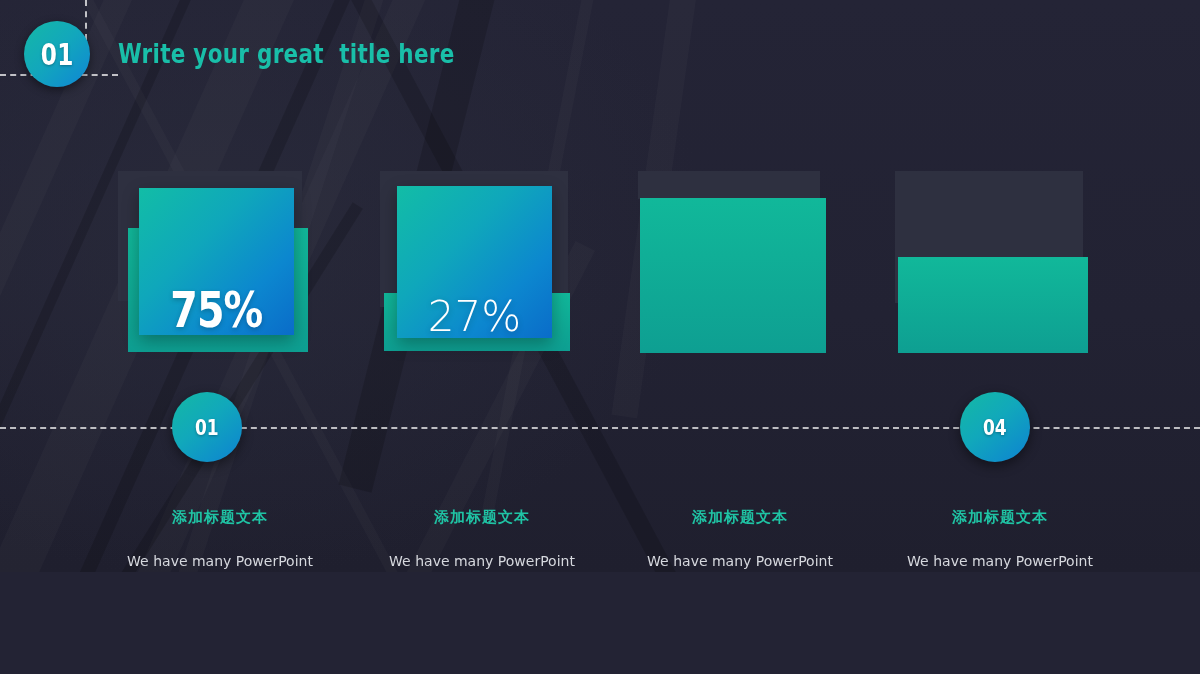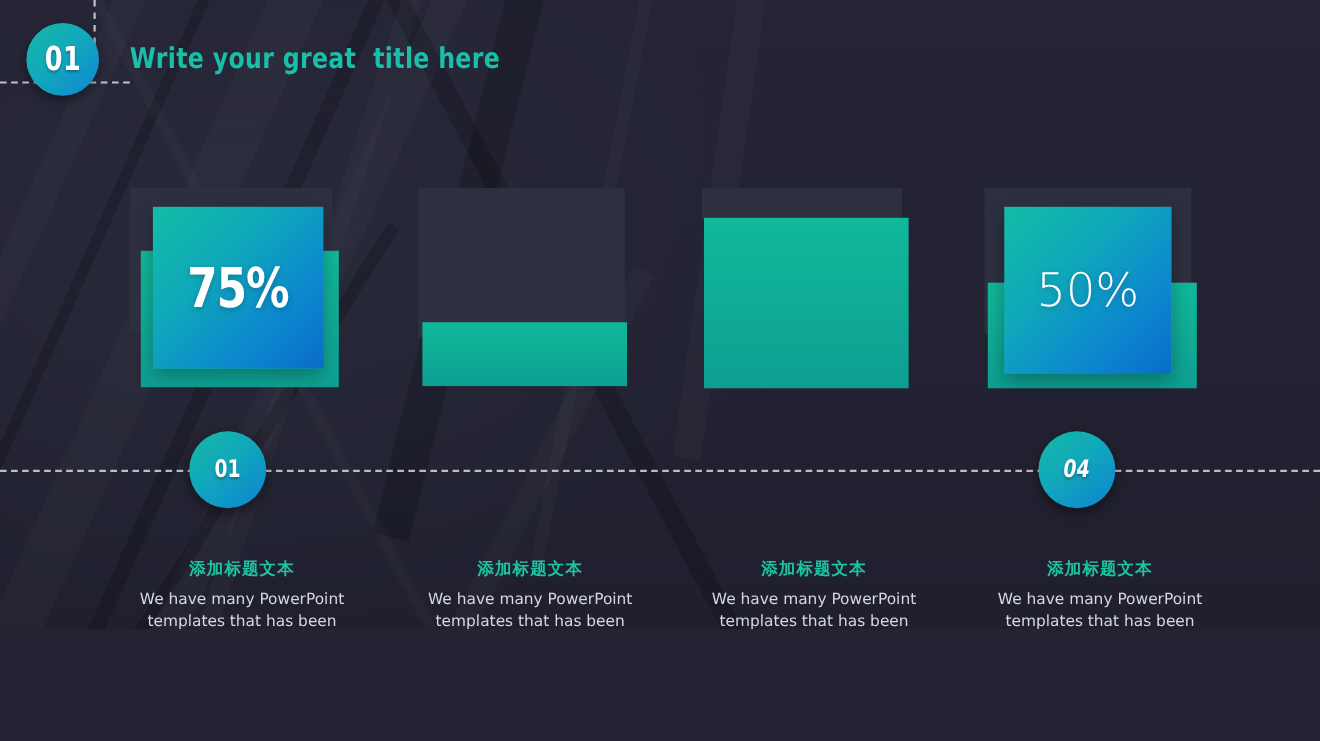--- a/index.html
+++ b/index.html
@@ -121,21 +121,21 @@
   .sq-gray {
     background: #2e3040;
   }
   .sq-teal {
     background: linear-gradient(180deg, #11b89a 0%, #0e9f92 100%);
   }
   .sq-main {
     background: linear-gradient(135deg, #12bda6 0%, #0fa7bb 38%, #0c87cf 72%, #0a6cc9 100%);
     box-shadow: 0 6px 16px rgba(0,0,0,0.30);
     display: flex;
-    align-items: center;
+    align-items: flex-end;
     justify-content: center;
   }
   .pct {
     color: #ffffff;
     font-size: 44px;
     line-height: 1;
     text-shadow: 0 2px 6px rgba(0,0,0,0.22);
   }
   .pct.condensed {
     font-family: "Liberation Sans Narrow", "DejaVu Sans Condensed", "Liberation Sans", sans-serif;
@@ -175,21 +175,21 @@
     top: 508px;
     width: 280px;
     text-align: center;
   }
   .cn-heading {
     font-family: "DejaVu Sans", sans-serif;
     font-weight: bold;
     font-size: 15px;
     color: #1fc3a4;
     letter-spacing: 1px;
-    margin-bottom: 8px;
+    margin-bottom: 24px;
   }
   .desc {
     font-family: "DejaVu Sans", sans-serif;
     font-size: 14px;
     line-height: 1.45;
     color: #d6d8de;
     padding: 0 25px;
   }
 </style>
 </head>
@@ -238,20 +238,23 @@
     <div class="textblock">
       <div class="cn-heading">添加标题文本</div>
       <div class="desc">We have many PowerPoint templates that has been specifically designed.</div>
     </div>
   </div>
 
   <div class="column" style="left:342px;">
     <div class="stack">
       <div class="sq sq-gray" style="left:38px; top:6px; width:188px; height:136px;"></div>
       <div class="sq sq-teal" style="left:42px; top:128px; width:186px; height:58px;"></div>
+      <div class="sq sq-main" style="left:55px; top:21px; width:155px; height:152px;">
+        <span class="pct light">27%</span>
+      </div>
     </div>
     <div class="textblock">
       <div class="cn-heading">添加标题文本</div>
       <div class="desc">We have many PowerPoint templates that has been specifically designed.</div>
     </div>
   </div>
 
   <div class="column" style="left:600px;">
     <div class="stack">
       <div class="sq sq-gray" style="left:38px; top:6px; width:182px; height:28px;"></div>
@@ -260,25 +263,22 @@
     <div class="textblock">
       <div class="cn-heading">添加标题文本</div>
       <div class="desc">We have many PowerPoint templates that has been specifically designed.</div>
     </div>
   </div>
 
   <div class="column" style="left:860px;">
     <div class="stack">
       <div class="sq sq-gray" style="left:35px; top:6px; width:188px; height:132px;"></div>
       <div class="sq sq-teal" style="left:38px; top:92px; width:190px; height:96px;"></div>
-      <div class="sq sq-main" style="left:53px; top:23px; width:152px; height:152px;">
-        <span class="pct light">50%</span>
-      </div>
-    </div>
-    <div class="circle" style="left:84px;font-style:italic;">
+    </div>
+    <div class="circle" style="left:100px;">
       <span class="cnum">04</span>
     </div>
     <div class="textblock">
       <div class="cn-heading">添加标题文本</div>
       <div class="desc">We have many PowerPoint templates that has been specifically designed.</div>
     </div>
   </div>
 
 </div>
 

